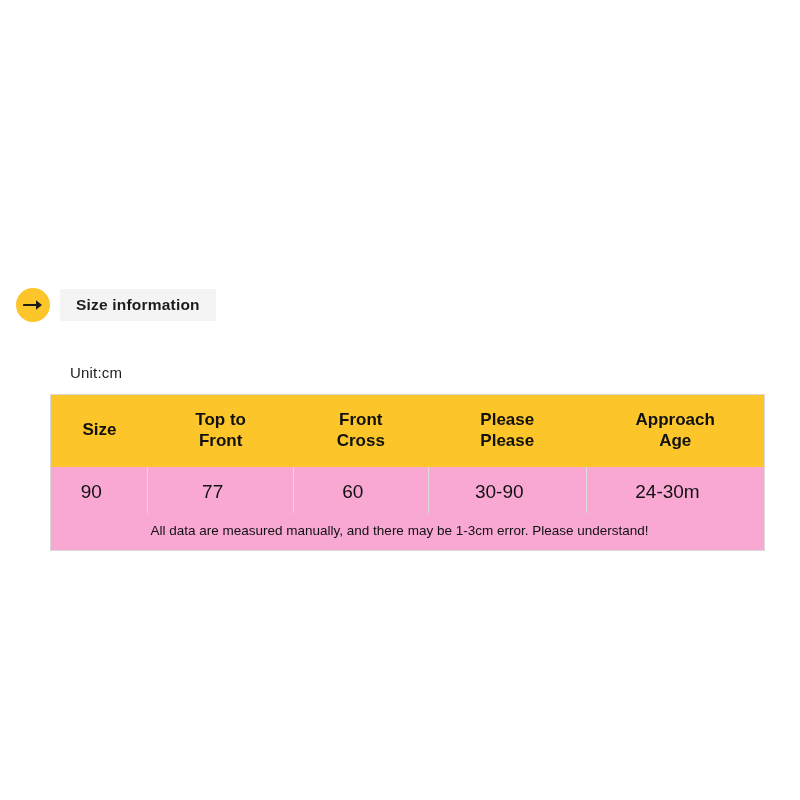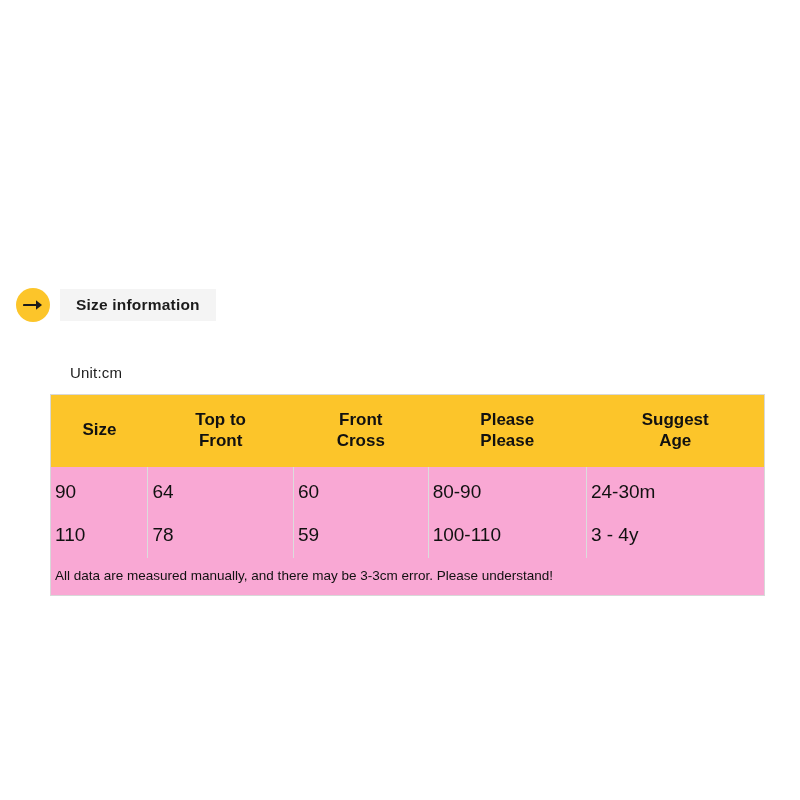--- a/index.html
+++ b/index.html
@@ -91,21 +91,21 @@
     line-height: 1.18;
     padding: 13px 4px 14px 4px;
     text-align: center;
     vertical-align: middle;
     border: none;
     height: 72px;
     box-sizing: border-box;
   }
 
   table.size-table tbody td {
-    text-align: left;
+    text-align: center;
     vertical-align: middle;
     font-size: 19px;
     color: #111111;
     padding: 9px 20px 10px 4px;
     border-right: 1px solid #dcdcdc;
     height: 45px;
     box-sizing: border-box;
     font-weight: normal;
   }
 
@@ -170,40 +170,33 @@
           </th>
           <th>
             <div>Front</div>
             <div>Cross</div>
           </th>
           <th>
             <div>Please</div>
             <div>Please</div>
           </th>
           <th>
-            <div>Suggest</div>
+            <div>Approach</div>
             <div>Age</div>
           </th>
         </tr>
       </thead>
       <tbody>
         <tr class="row-first">
           <td>90</td>
-          <td>64</td>
+          <td>77</td>
           <td>60</td>
-          <td>80-90</td>
+          <td>30-90</td>
           <td>24-30m</td>
         </tr>
-        <tr>
-          <td>110</td>
-          <td>78</td>
-          <td>59</td>
-          <td>100-110</td>
-          <td>3 - 4y</td>
-        </tr>
         <tr class="footnote-row">
-          <td colspan="5">All data are measured manually, and there may be 3-3cm error. Please understand!</td>
+          <td colspan="5">All data are measured manually, and there may be 1-3cm error. Please understand!</td>
         </tr>
       </tbody>
     </table>
   </div>
 
 </div>
 
 </body></html>

